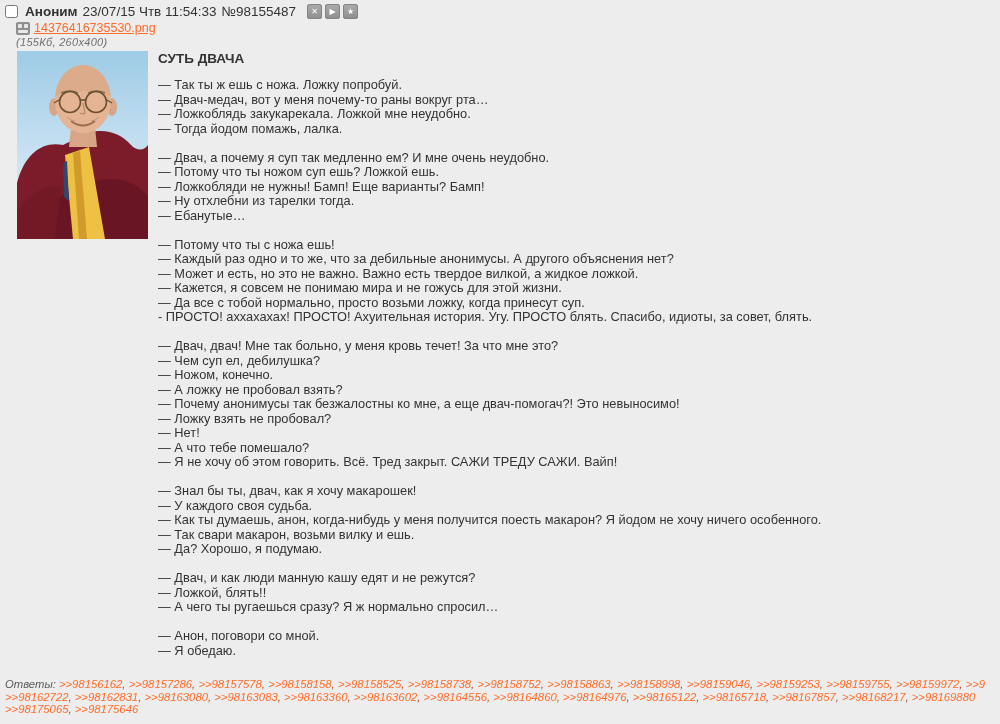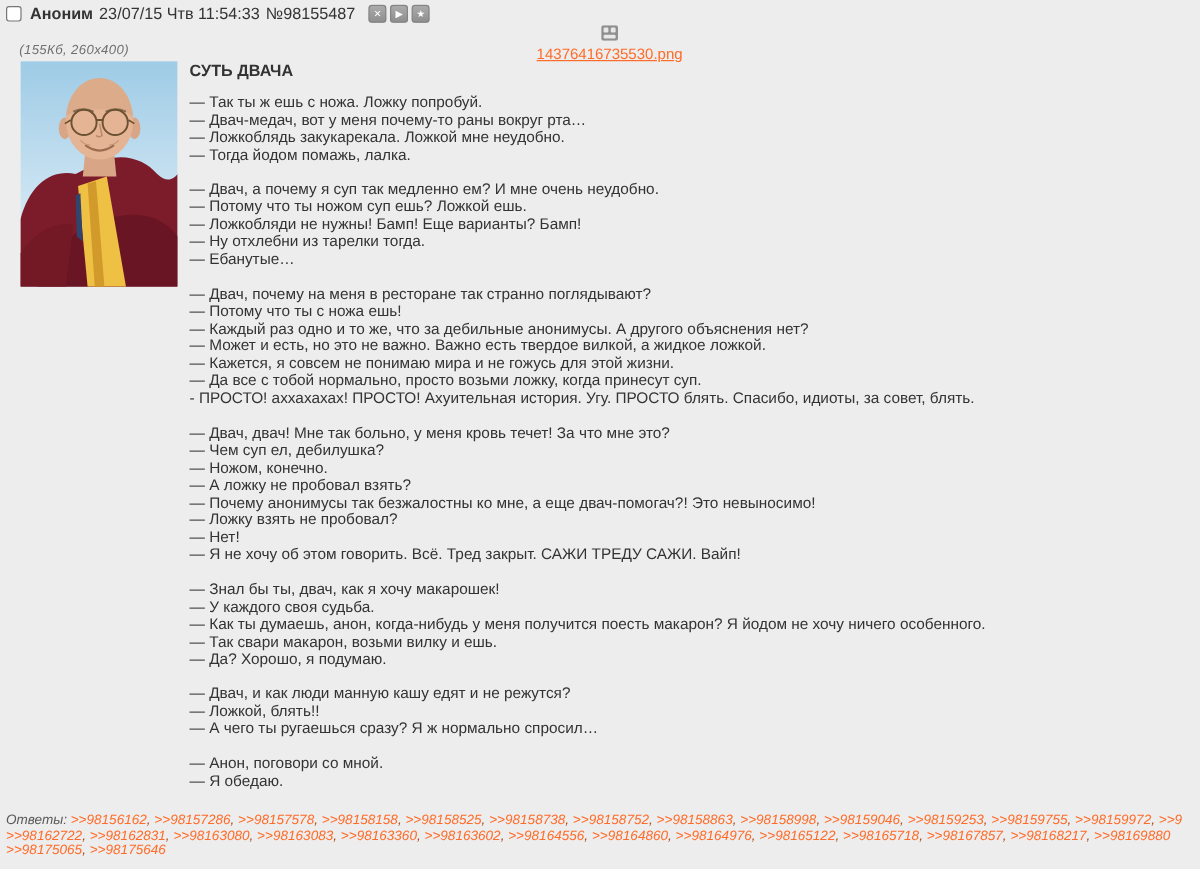--- a/index.html
+++ b/index.html
@@ -21,21 +21,21 @@
   .pbtn {
     width: 15px; height: 15px; border-radius: 3px;
     background: linear-gradient(#adadad, #8d8d8d);
     box-shadow: inset 0 0 0 1px #848484;
     color: #fff; font-size: 8px; line-height: 15px; text-align: center;
     display: inline-block; cursor: pointer; user-select: none;
   }
 
   
   .file-block { margin: 2px 0 0 11px; }
-  .file-row { display: flex; align-items: center; gap: 4px; font-size: 12.5px; height: 14px; flex-direction: column; }
+  .file-row { display: flex; align-items: center; gap: 4px; font-size: 12.5px; height: 14px; }
   .file-icon { width: 14px; height: 13px; display: inline-block; }
   .file-link { color: #ff6b28; text-decoration: underline; }
   .file-meta { font-size: 11px; color: #707070; margin-top: 1px; letter-spacing: 0.3px; font-style: italic; }
 
   
   .content { display: flex; align-items: flex-start; margin: 3px 0 0 12px; gap: 10px; }
   .thumb { width: 131px; height: 188px; display: block; cursor: pointer; flex: 0 0 auto; }
 
   .msg { font-size: 12.8px; line-height: 14.5px; width: 845px; }
   .subject { font-weight: bold; font-size: 13.5px; line-height: 16px; margin: 0; }
@@ -133,36 +133,36 @@
             <div class="line">— Тогда йодом помажь, лалка.</div>
           </div>
           <div class="para">
             <div class="line">— Двач, а почему я суп так медленно ем? И мне очень неудобно.</div>
             <div class="line">— Потому что ты ножом суп ешь? Ложкой ешь.</div>
             <div class="line">— Ложкобляди не нужны! Бамп! Еще варианты? Бамп!</div>
             <div class="line">— Ну отхлебни из тарелки тогда.</div>
             <div class="line">— Ебанутые…</div>
           </div>
           <div class="para">
-            <div class="line">— Двач, почему на меня в ресторане так странно поглядывают?</div>
             <div class="line">— Потому что ты с ножа ешь!</div>
             <div class="line">— Каждый раз одно и то же, что за дебильные анонимусы. А другого объяснения нет?</div>
             <div class="line">— Может и есть, но это не важно. Важно есть твердое вилкой, а жидкое ложкой.</div>
             <div class="line">— Кажется, я совсем не понимаю мира и не гожусь для этой жизни.</div>
             <div class="line">— Да все с тобой нормально, просто возьми ложку, когда принесут суп.</div>
             <div class="line">- ПРОСТО! аххахахах! ПРОСТО! Ахуительная история. Угу. ПРОСТО блять. Спасибо, идиоты, за совет, блять.</div>
           </div>
           <div class="para">
             <div class="line">— Двач, двач! Мне так больно, у меня кровь течет! За что мне это?</div>
             <div class="line">— Чем суп ел, дебилушка?</div>
             <div class="line">— Ножом, конечно.</div>
             <div class="line">— А ложку не пробовал взять?</div>
             <div class="line">— Почему анонимусы так безжалостны ко мне, а еще двач-помогач?! Это невыносимо!</div>
             <div class="line">— Ложку взять не пробовал?</div>
             <div class="line">— Нет!</div>
+            <div class="line">— А что тебе помешало?</div>
             <div class="line">— Я не хочу об этом говорить. Всё. Тред закрыт. САЖИ ТРЕДУ САЖИ. Вайп!</div>
           </div>
           <div class="para">
             <div class="line">— Знал бы ты, двач, как я хочу макарошек!</div>
             <div class="line">— У каждого своя судьба.</div>
             <div class="line">— Как ты думаешь, анон, когда-нибудь у меня получится поесть макарон? Я йодом не хочу ничего особенного.</div>
             <div class="line">— Так свари макарон, возьми вилку и ешь.</div>
             <div class="line">— Да? Хорошо, я подумаю.</div>
           </div>
           <div class="para">

